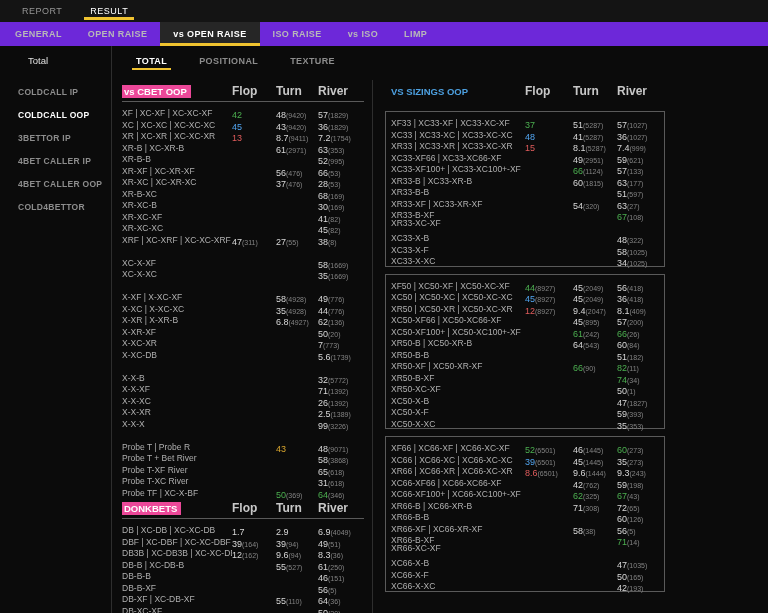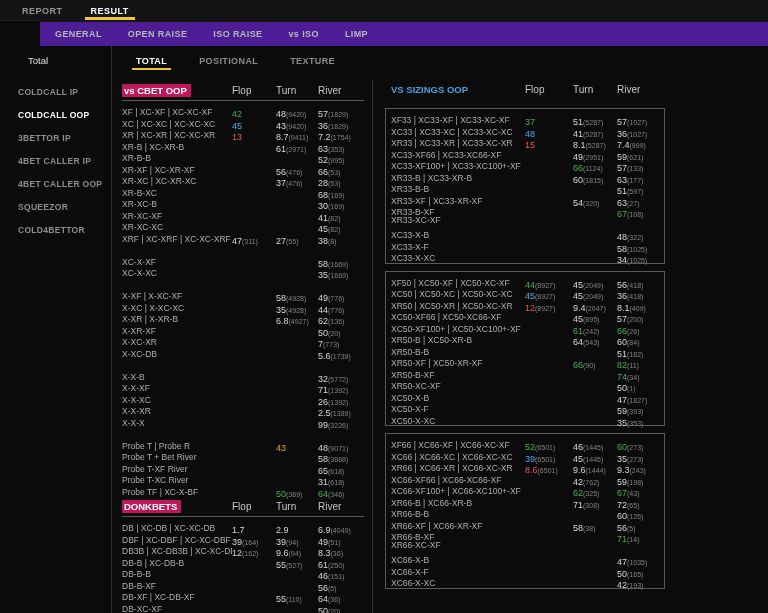--- a/index.html
+++ b/index.html
@@ -1,25 +1,25 @@
 <!DOCTYPE html>
 <html><head>
 <meta charset="utf-8">
 <style>
   html,body{margin:0;padding:0;width:768px;height:613px;overflow:hidden;
     background:#0b0b0b;font-family:"Liberation Sans",sans-serif;color:#ccc;}
   
   .topbar{position:absolute;top:0;left:0;right:0;height:22px;background:#141414;
     display:flex;align-items:stretch;padding-left:8px;border-bottom:1px solid #000;}
-  .topbar .tab{font-size:9px;font-weight:bold;letter-spacing:.5px;color:#969696;
+  .topbar .tab{font-size:9px;font-weight:normal;letter-spacing:.5px;color:#969696;
     display:flex;align-items:center;padding:0 14px;position:relative;cursor:pointer;}
   .topbar .tab.active{color:#fff;}
   .topbar .tab.active::after{content:"";position:absolute;left:8px;right:8px;bottom:2px;height:3px;background:#f0c330;}
-  .navbar{position:absolute;top:22px;left:0;right:0;height:24px;background:#4c1d95;
-    display:flex;align-items:stretch;padding-left:2px;margin-left:40px;}
+  .navbar{position:absolute;top:22px;left:0;right:0;height:24px;background:#6d28d9;
+    display:flex;align-items:stretch;padding-left:2px;}
   .navbar .tab{font-size:9px;font-weight:bold;letter-spacing:.4px;color:#b8b8b8;
     display:flex;align-items:center;padding:0 13px;position:relative;cursor:pointer;}
   .navbar .tab.active{color:#fff;background:#262626;}
   .navbar .tab.active::after{content:"";position:absolute;left:0;right:0;bottom:0;height:3px;background:#f0c330;}
   
   .sidebar{position:absolute;top:46px;left:0;width:111px;bottom:0;background:#0b0b0b;border-right:1px solid #2e2e2e;}
   .sidebar-header{font-size:9.5px;color:#e0e0e0;padding:9px 0 14px 28px;cursor:pointer;}
   .sidebar-item{font-size:8.5px;font-weight:bold;letter-spacing:.3px;color:#8d8d8d;
     padding:6.5px 0 6.5px 18px;cursor:pointer;}
   .sidebar-item.active{color:#fff;}
@@ -31,23 +31,23 @@
   .subtabs .tab.active::after{content:"";position:absolute;left:12px;right:12px;bottom:6px;height:2px;background:#f0c330;}
   
   .main{position:absolute;top:80px;left:112px;right:0;bottom:0;display:flex;}
   .left-col{width:261px;border-right:1px solid #2e2e2e;padding:4px 8px 0 10px;box-sizing:border-box;}
   .right-col{width:302px;padding:4px 10px 0 12px;box-sizing:border-box;}
   .grid{display:grid;grid-template-columns:1fr 44px 42px 46px;align-items:center;}
   .right-col .grid{grid-template-columns:1fr 48px 44px 42px;}
   .table-head{border-bottom:1px solid #5a5a5a;padding-bottom:3px;margin-bottom:2px;}
   .right-col .table-head{border-bottom:none;padding:0 6px 3px 6px;margin-bottom:10px;}
   .ttitle{font-size:9.5px;font-weight:bold;color:#fff;justify-self:start;}
-  .ttitle.redbg{background:#be185d;padding:1px 4px 1px 2px;}
+  .ttitle.redbg{background:#ec4899;padding:1px 4px 1px 2px;}
   .ttitle.bluetxt{color:#4da0e0;}
-  .ch{font-size:10px;color:#c8c8c8;}
+  .ch{font-size:12px;color:#c8c8c8;font-weight:bold;}
   .trow{height:11.5px;cursor:pointer;}
   .trow .rlabel{font-size:8.5px;color:#b0b0b0;white-space:nowrap;overflow:hidden;}
   .cell{white-space:nowrap;}
   .val{font-size:9px;color:#d8d8d8;}
   .val.green{color:#4caf50;}
   .val.blue{color:#52a5f0;}
   .val.red{color:#e05c5c;}
   .val.yellow{color:#d9a62e;}
   .cnt{font-size:7px;color:#848484;}
   .spacer{height:11.5px;}
@@ -61,35 +61,35 @@
   <div id="topbar-tabs" style="display:flex">
       <div class="tab">REPORT</div>
       <div class="tab active">RESULT</div>
     </div>
 </div>
 
 <div class="navbar">
   <div id="navbar-tabs" style="display:flex">
       <div class="tab">GENERAL</div>
       <div class="tab">OPEN RAISE</div>
+      <div class="tab active">vs OPEN RAISE</div>
       <div class="tab">ISO RAISE</div>
       <div class="tab">vs ISO</div>
       <div class="tab">LIMP</div>
     </div>
 </div>
 
 <div class="sidebar">
   <div class="sidebar-header">Total</div>
   <div id="sidebar-items">
       <div class="sidebar-item">COLDCALL IP</div>
       <div class="sidebar-item active">COLDCALL OOP</div>
       <div class="sidebar-item">3BETTOR IP</div>
       <div class="sidebar-item">4BET CALLER IP</div>
       <div class="sidebar-item">4BET CALLER OOP</div>
-      <div class="sidebar-item">SQUEEZOR</div>
       <div class="sidebar-item">COLD4BETTOR</div>
     </div>
 </div>
 
 <div class="subtabs" id="subtabs">
     <div class="tab active">TOTAL</div>
     <div class="tab">POSITIONAL</div>
     <div class="tab">TEXTURE</div>
   </div>
 

